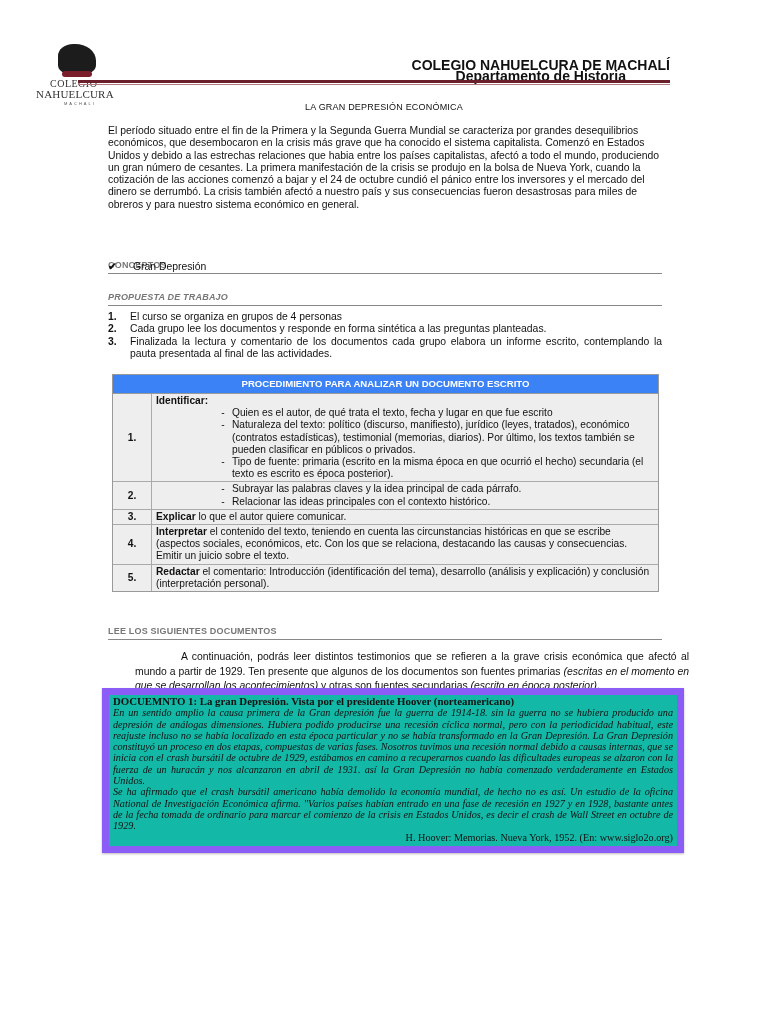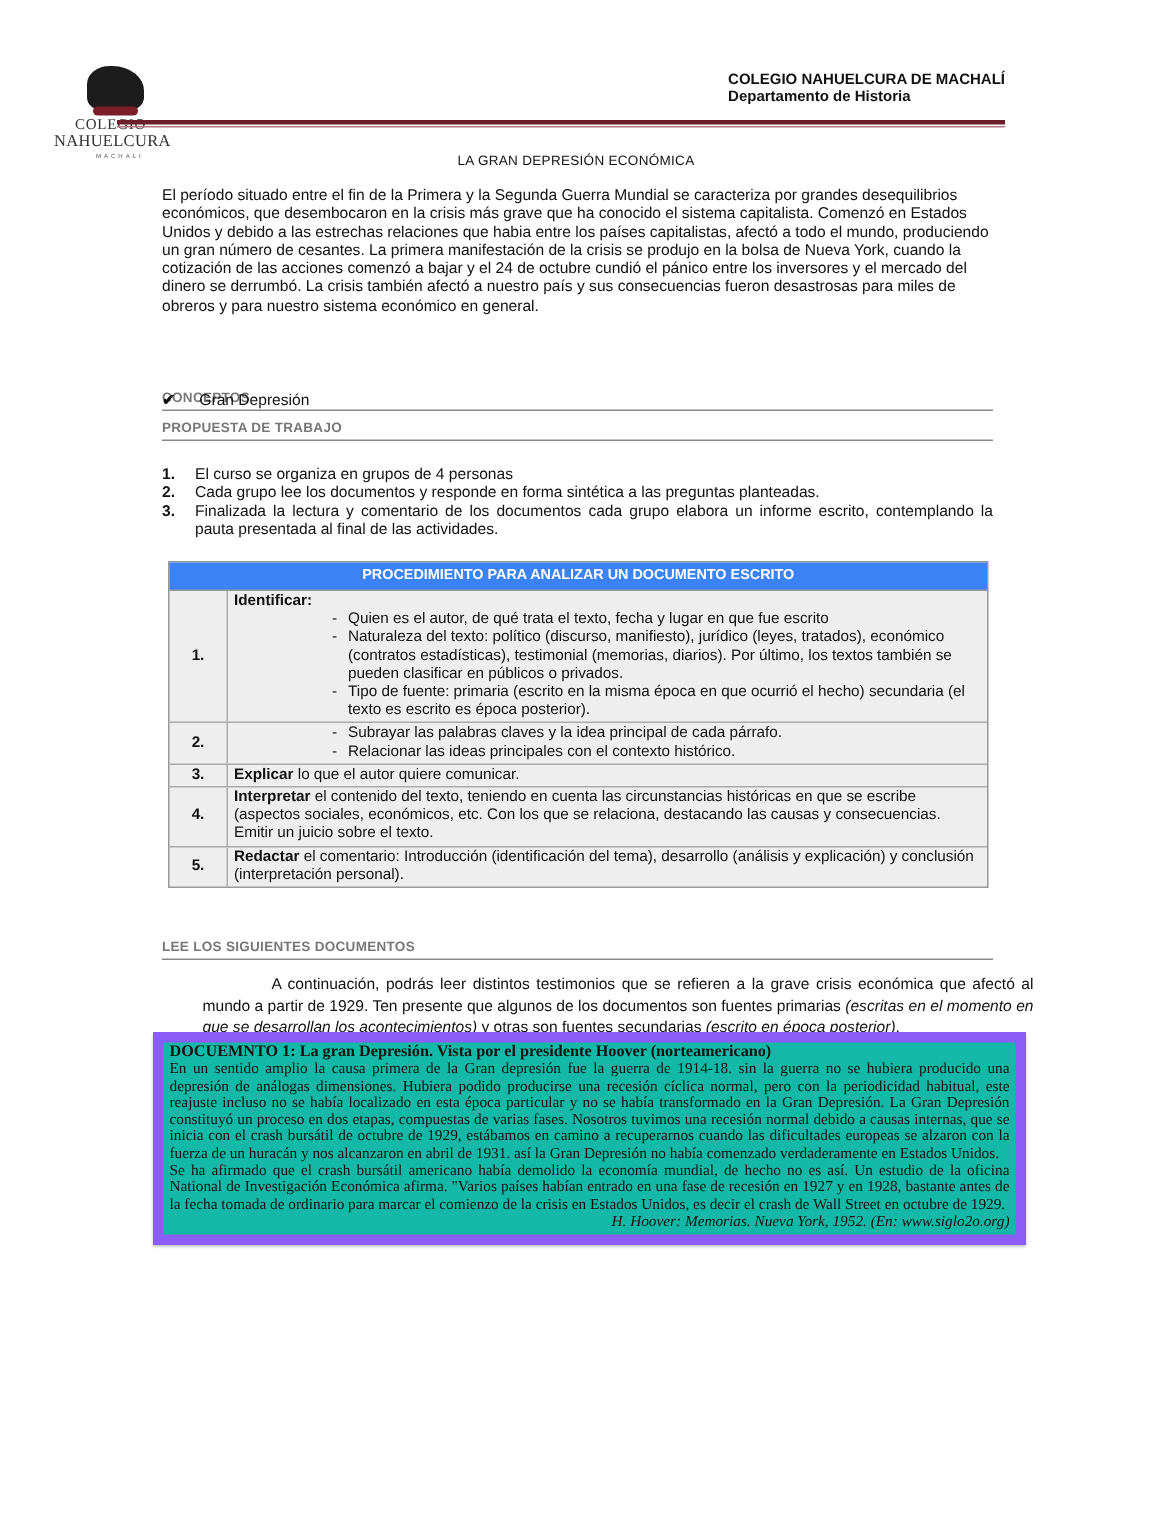--- a/index.html
+++ b/index.html
@@ -11,21 +11,21 @@
   .logo { position:absolute; left:36px; top:44px; width:86px; height:70px; }
   .logo .mascot { position:absolute; left:22px; top:0; width:38px; height:30px;
                   background:#1c1c1c; border-radius:40% 55% 30% 30%; }
   .logo .mascot::after { content:""; position:absolute; left:4px; bottom:-3px; width:30px; height:6px;
                   background:#7a1f2a; border-radius:3px; }
   .logo .l1 { position:absolute; left:14px; top:34px; font-family:"Liberation Serif", serif;
               font-size:10px; color:#333; letter-spacing:0.5px; }
   .logo .l2 { position:absolute; left:0; top:44px; font-family:"Liberation Serif", serif;
               font-size:11px; color:#333; letter-spacing:0.2px; }
   .logo .l3 { position:absolute; left:28px; top:57px; font-size:4px; color:#555; letter-spacing:2px; }
-  .hdr-right { position:absolute; right:98px; top:48px; text-align:left; font-size:10px; font-weight:bold; line-height:11px; }
+  .hdr-right { position:absolute; right:98px; top:60px; text-align:center; font-size:14px; font-weight:bold; line-height:11px; }
   .hdr-line { position:absolute; left:78px; top:80px; width:592px; height:3px; background:#6a1f2b; }
   .hdr-line2 { position:absolute; left:78px; top:84px; width:592px; height:1px; background:#b07a80; }
 
   .title { position:absolute; left:0; width:768px; top:102px; text-align:center; font-size:9px; font-weight:normal; letter-spacing:0.2px; }
 
   .intro { position:absolute; left:108px; top:125px; width:556px; font-size:10.4px; line-height:12.3px; }
 
   .sec { position:absolute; left:108px; width:554px; font-size:9px; font-weight:bold; color:#777;
          border-bottom:1px solid #888; padding-bottom:3px; letter-spacing:0.2px; }
 
@@ -50,22 +50,22 @@
   .proc .sub.ind2 { padding-left:58px; }
   b.kw { font-weight:bold; }
 
   .lead { position:absolute; left:108px; top:650px; width:554px; font-size:10.4px; line-height:14.6px; text-align:justify;margin-left:27px; }
   .lead .indent { display:inline-block; width:46px; }
   .lead i { font-style:italic; }
 
   .docbox { position:absolute; left:102px; top:688px; width:560px; border:7px solid #8b5cf6; box-shadow:0 1px 2px #bbb;
             background:#14b8a6; padding:1px 4px 3px 4px; font-family:"Liberation Serif", serif; font-size:10.2px; line-height:11.3px; }
   .docbox .dh { font-weight:bold; font-size:10.8px; }
-  .docbox p { margin:0; text-align:justify; }
-  .docbox .src { text-align:right; font-style:italic; }
+  .docbox p { margin:0; font-style:italic; text-align:justify; }
+  .docbox .src { text-align:right; }
 </style>
 </head>
 <body>
 
 <div class="page">
 
   <div class="logo">
     <div class="mascot"></div>
     <div class="l1">COLEGIO</div>
     <div class="l2">NAHUELCURA</div>
@@ -83,21 +83,21 @@
 
   <div class="intro">El período situado entre el fin de la Primera y la Segunda Guerra Mundial se caracteriza por grandes desequilibrios económicos, que desembocaron en la crisis más grave que ha conocido el sistema capitalista. Comenzó en Estados Unidos y debido a las estrechas relaciones que habia entre los países capitalistas, afectó a todo el mundo, produciendo un gran número de cesantes.  La primera manifestación de la crisis se produjo en la bolsa de Nueva York, cuando la cotización de las acciones comenzó a bajar y el 24 de octubre cundió el pánico entre los inversores y el mercado del dinero se derrumbó. La crisis también afectó a nuestro país y sus consecuencias fueron desastrosas para miles de obreros y para nuestro sistema económico en general.</div>
 
   <div class="sec" style="top:235px;margin-top:25px;">CONCEPTOS</div>
 
   <div class="check">
     <span class="ck">✔</span>
     <span>Gran Depresión</span>
   </div>
 
-  <div class="sec" style="top:280px;">PROPUESTA DE TRABAJO</div>
+  <div class="sec" style="top:292px;font-style:italic;">PROPUESTA DE TRABAJO</div>
 
   <div class="olist">
     <div class="row">
       <span class="num">1.</span>
       <span class="txt">El curso se organiza en grupos de 4 personas</span>
     </div>
     <div class="row">
       <span class="num">2.</span>
       <span class="txt">Cada grupo lee los documentos y responde en forma sintética a las preguntas planteadas.</span>
     </div>

